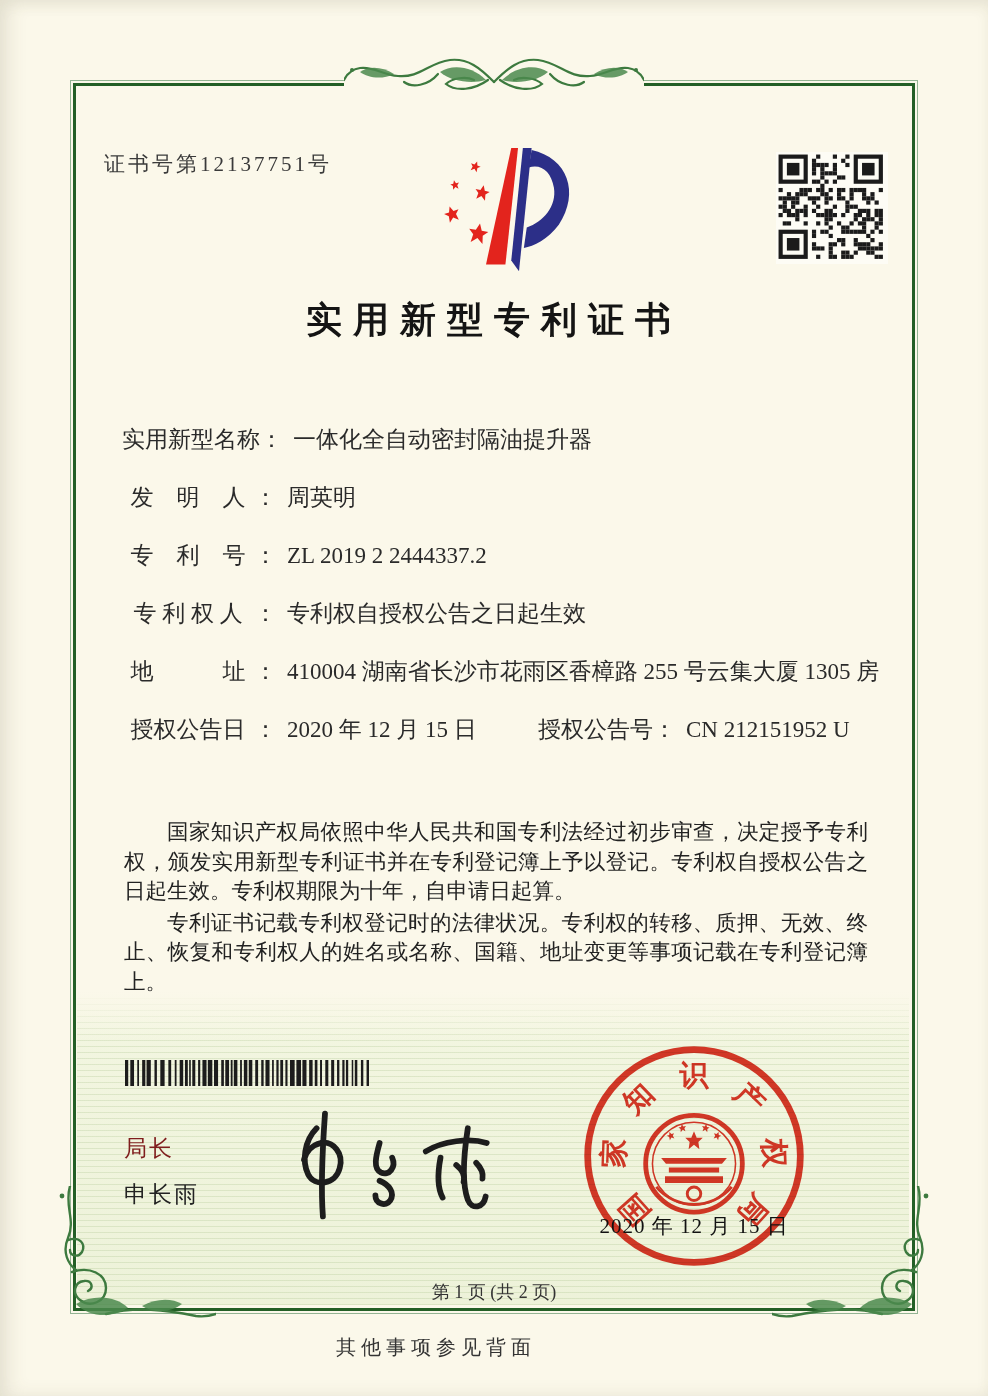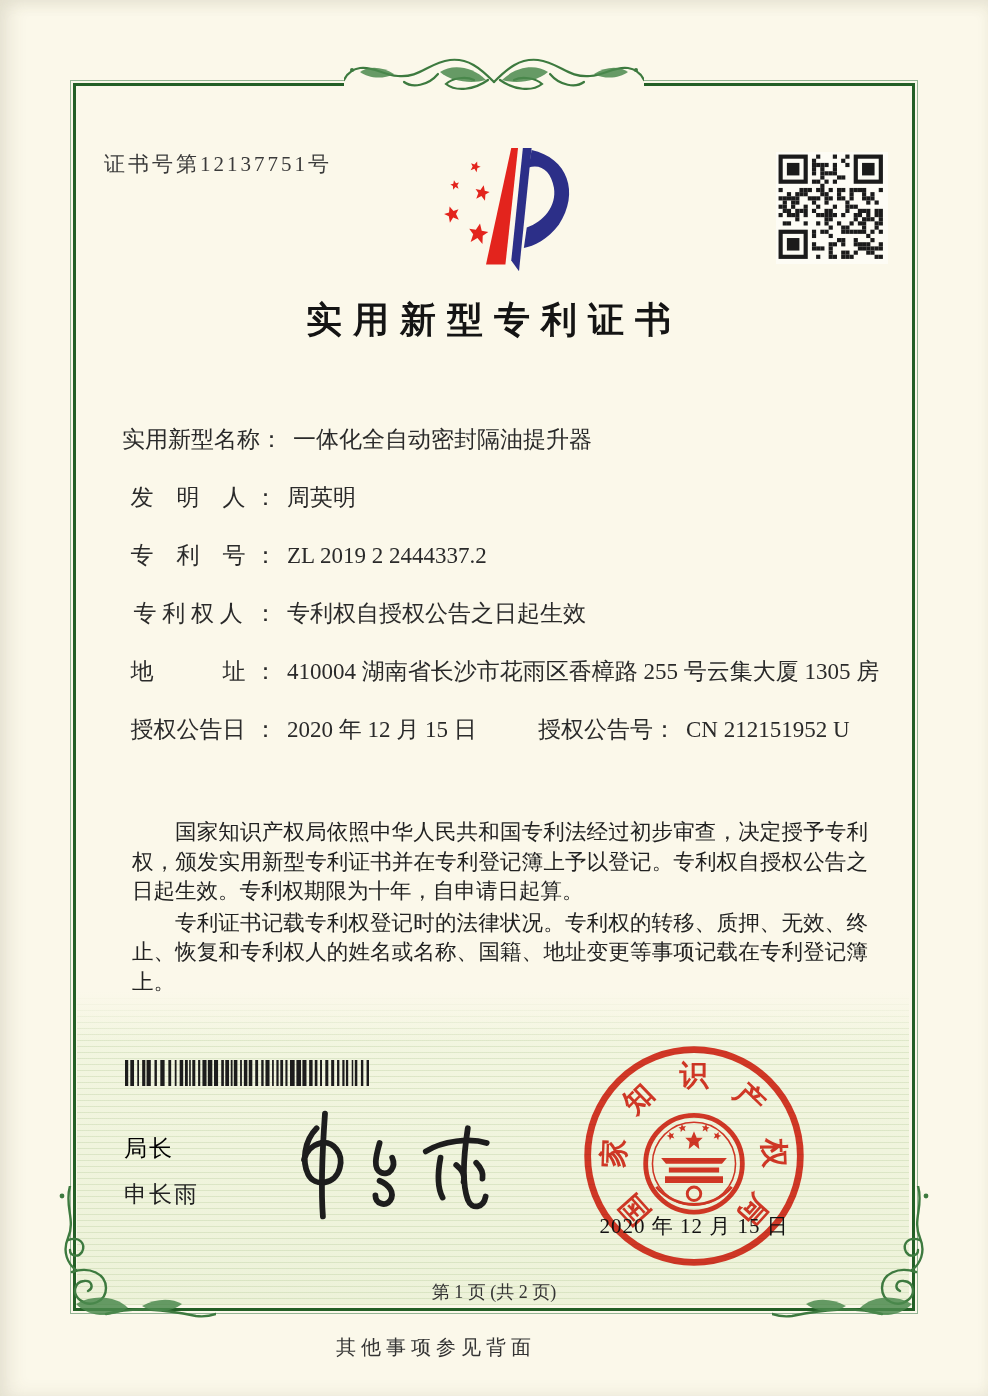--- a/index.html
+++ b/index.html
@@ -25,22 +25,22 @@
   .title{position:absolute;left:0;top:296px;width:988px;text-align:center;
          font-size:36px;font-weight:bold;letter-spacing:11px;color:#141414;}
   .fields{position:absolute;left:122px;top:424px;width:760px;font-size:23px;color:#2a2a2a;}
   .field-row{height:30px;margin-bottom:28px;white-space:nowrap;position:relative;}
   .f-label{display:inline-block;min-width:132px;text-align:center;}
   .f-colon{display:inline-block;}
   .f-value{margin-left:10px;text-align:center;}
   .grant-second{position:absolute;left:372px;top:0;white-space:nowrap;margin-left:44px;}
   .paras{position:absolute;left:120px;top:818px;width:748px;font-size:21.5px;line-height:29.5px;
          color:#222;text-align:justify;}
-  .paras p{margin:0 0 2px 12px;text-indent:2em;}
-  .signoff-title{position:absolute;left:124px;top:1133px;font-size:23px;color:#000000;letter-spacing:2px;}
+  .paras p{margin:0 0 2px 4px;text-indent:2em;}
+  .signoff-title{position:absolute;left:124px;top:1133px;font-size:23px;color:#7f1d1d;letter-spacing:2px;}
   .signoff-name{position:absolute;left:124px;top:1179px;font-size:23px;color:#222;letter-spacing:2px;}
   .page-no{position:absolute;left:0;top:1280px;width:988px;text-align:center;font-size:18px;color:#333;}
   .back-note{position:absolute;left:0;top:1334px;width:872px;text-align:center;font-size:20px;
              letter-spacing:5px;color:#333;}
   
   .logo{position:absolute;left:420px;top:140px;width:165px;height:150px;}
   .qr{position:absolute;left:776px;top:152px;width:112px;height:112px;}
   .barcode{position:absolute;left:123px;top:1060px;width:250px;height:26px;}
   .signature{position:absolute;left:262px;top:1106px;width:252px;height:118px;}
   .seal{position:absolute;left:578px;top:1040px;width:232px;height:232px;mix-blend-mode:multiply;}

